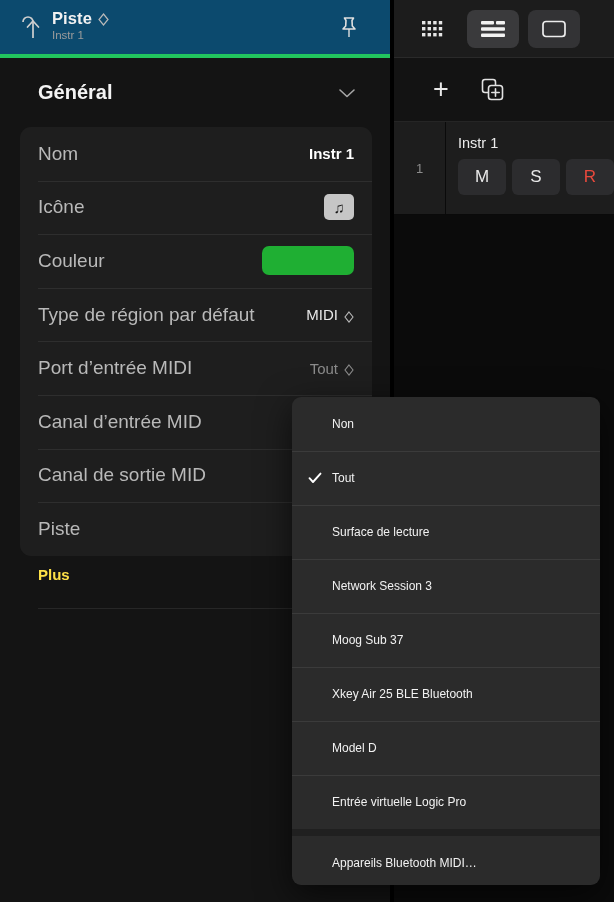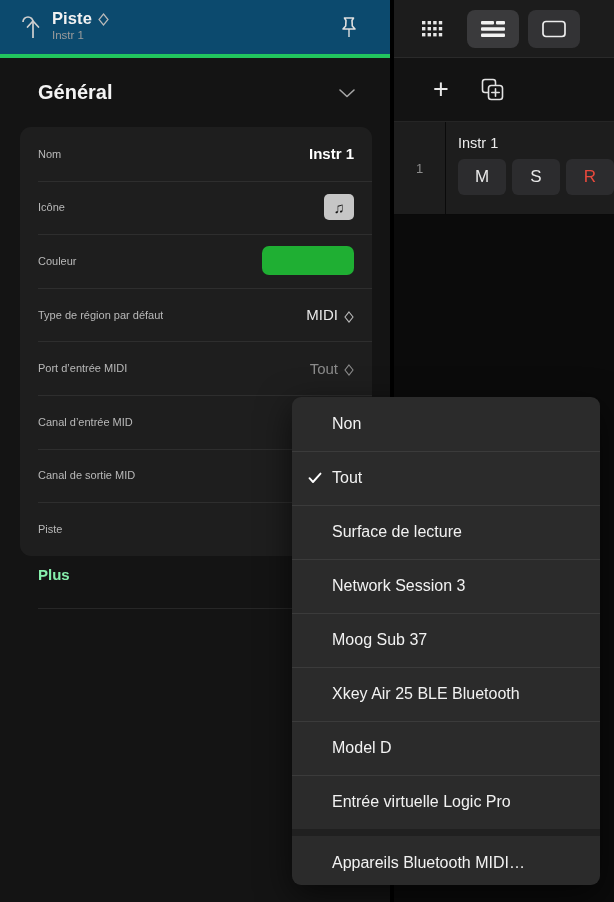--- a/index.html
+++ b/index.html
@@ -75,21 +75,21 @@
     height: 53.6px;
     display: flex; align-items: center;
     padding: 0 18px 0 18px;
   }
   .prop-row + .prop-row::before {
     content: "";
     position: absolute; left: 18px; right: 0; top: 0;
     height: 1px; background: #2e2e2e;
   }
   .prop-label {
-    font-size: 11px; color: #b9b9b9;
+    font-size: 19px; color: #b9b9b9;
     white-space: nowrap; overflow: hidden;
   }
   .prop-value {
     margin-left: auto;
     display: flex; align-items: center; gap: 6px;
     font-size: 15px; color: #e8e8e8;
   }
   .prop-value.dim { color: #8b8b8b; }
   .prop-value.strong { color: #ffffff; font-weight: bold; }
   .color-swatch {
@@ -107,21 +107,21 @@
     border-radius: 8px;
     background: #272727;
   }
 
   
   .plus-section {
     position: absolute; left: 0; top: 566px; width: 390px;
   }
   .plus-title {
     margin-left: 38px;
-    font-size: 15px; font-weight: bold; color: #86efac;
+    font-size: 15px; font-weight: bold; color: #fde047;
   }
   .plus-rule {
     position: absolute; left: 38px; top: 42px;
     width: 334px; height: 1px; background: #272727;
   }
 
   
   .right-pane {
     position: absolute; left: 390px; top: 0;
     width: 224px; height: 902px;
@@ -195,21 +195,21 @@
     background: #2b2b2b;
     border-radius: 9px;
     overflow: hidden;
     box-shadow: 0 10px 34px rgba(0,0,0,.62);
   }
   .menu-item {
     position: relative;
     height: 54px;
     display: flex; align-items: center;
     padding-left: 40px;
-    font-size: 16px; color: #f2f2f2;
+    font-size: 12px; color: #f2f2f2;
   }
   .menu-item + .menu-item::before {
     content: "";
     position: absolute; left: 0; right: 0; top: 0;
     height: 1px; background: #3b3b3b;
   }
   .menu-item .check {
     position: absolute; left: 16px; top: 50%;
     transform: translateY(-50%);
     width: 14px; height: 14px;

